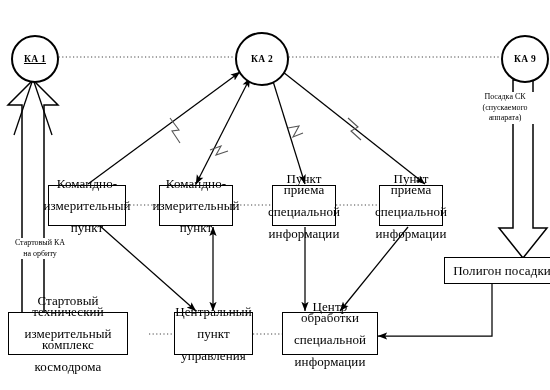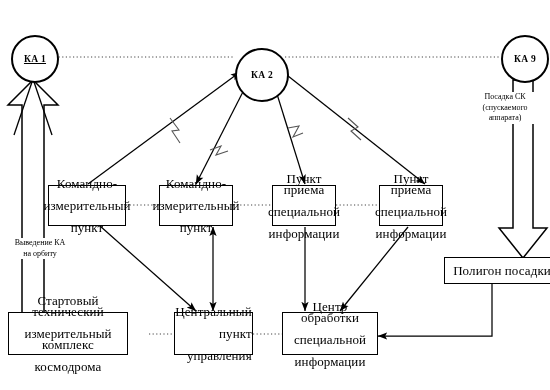--- a/index.html
+++ b/index.html
@@ -137,29 +137,29 @@
     </g>
 
     <g>
       <path d="M492,284 L492,336 L378,336" fill="none" stroke="#000000" stroke-width="1.25" marker-end="url(#arrow)"></path>
     </g>
   </svg>
 
   <div class="sat-circle" style="left:11px; top:35px; width:44px; height:44px;text-decoration:underline;">
     <span>КА 1</span>
   </div>
-  <div class="sat-circle" style="left:235px; top:48px; width:50px; height:50px;">
+  <div class="sat-circle" style="left:235px; top:32px; width:50px; height:50px;">
     <span>КА 2</span>
   </div>
   <div class="sat-circle" style="left:501px; top:35px; width:44px; height:44px;">
     <span>КА 9</span>
   </div>
 
   <div class="free-label" style="left:0px; top:238px; width:80px;">
-    <div>Выведение КА</div>
+    <div>Стартовый КА</div>
     <div>на орбиту</div>
   </div>
   <div class="free-label" style="left:469px; top:92px; width:72px;">
     <div>Посадка СК</div>
     <div>(спускаемого</div>
     <div>аппарата)</div>
   </div>
 
   <div class="node-box" style="left:48px; top:185px; width:78px; height:41px;">
     <span>
@@ -194,21 +194,21 @@
     <span>Полигон посадки</span>
   </div>
 
   <div class="node-box" style="left:8px; top:312px; width:120px; height:43px;">
     <span>
       <span>Стартовый технический</span><br>
       <span>измерительный комплекс</span><br>
       <span>космодрома</span>
     </span>
   </div>
-  <div class="node-box" style="left:174px; top:312px; width:79px; height:43px;text-align:right;">
+  <div class="node-box" style="left:174px; top:312px; width:79px; height:43px;">
     <span>
       <span>Центральный</span><br>
       <span>пункт</span><br>
       <span>управления</span>
     </span>
   </div>
   <div class="node-box" style="left:282px; top:312px; width:96px; height:43px;">
     <span>
       <span>Центр обработки</span><br>
       <span>специальной</span><br>

